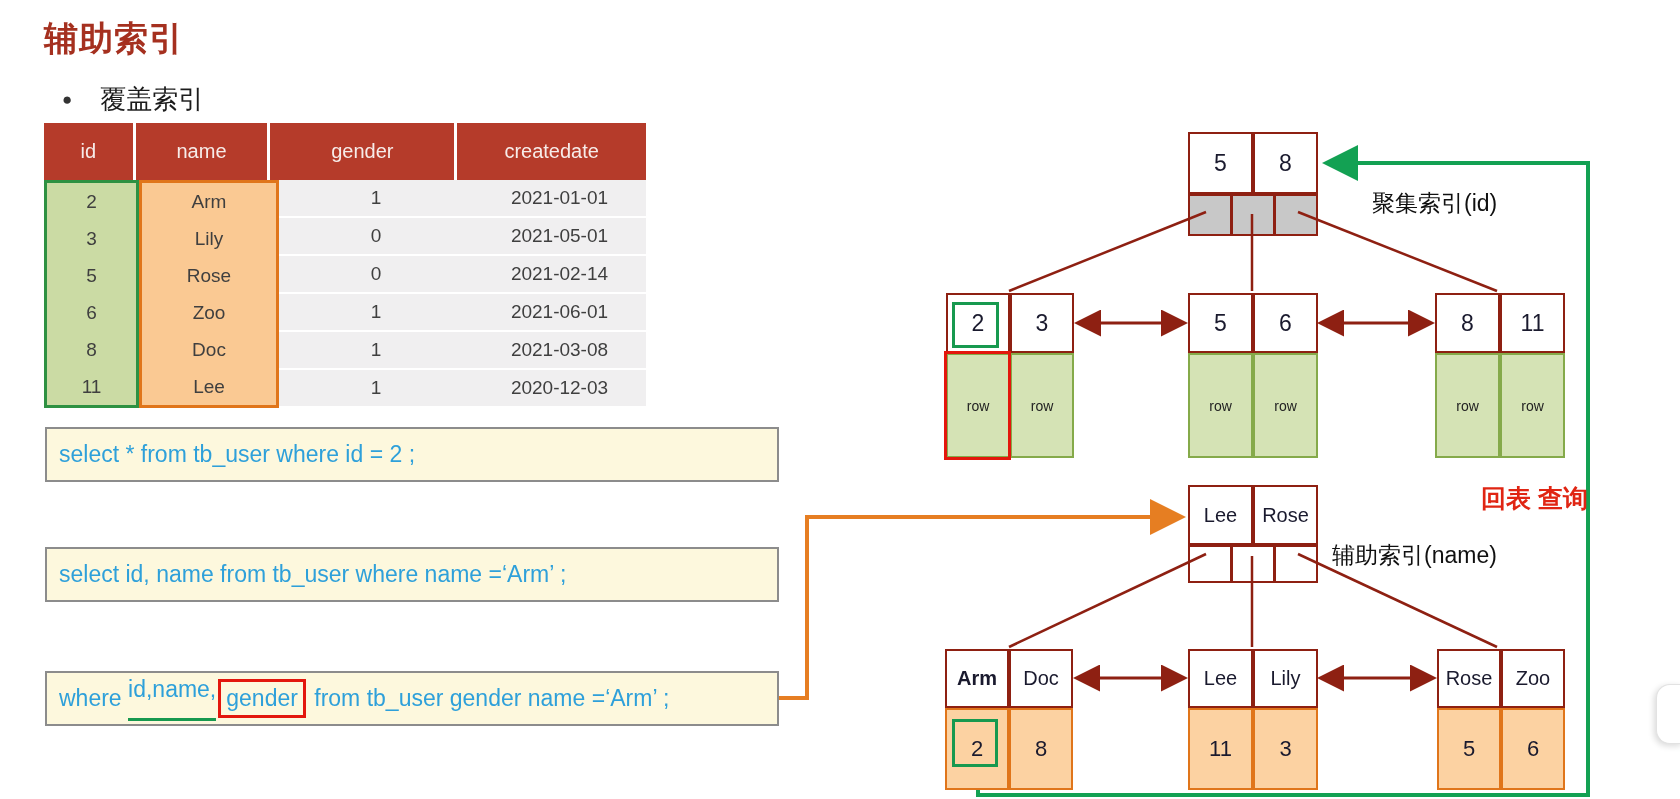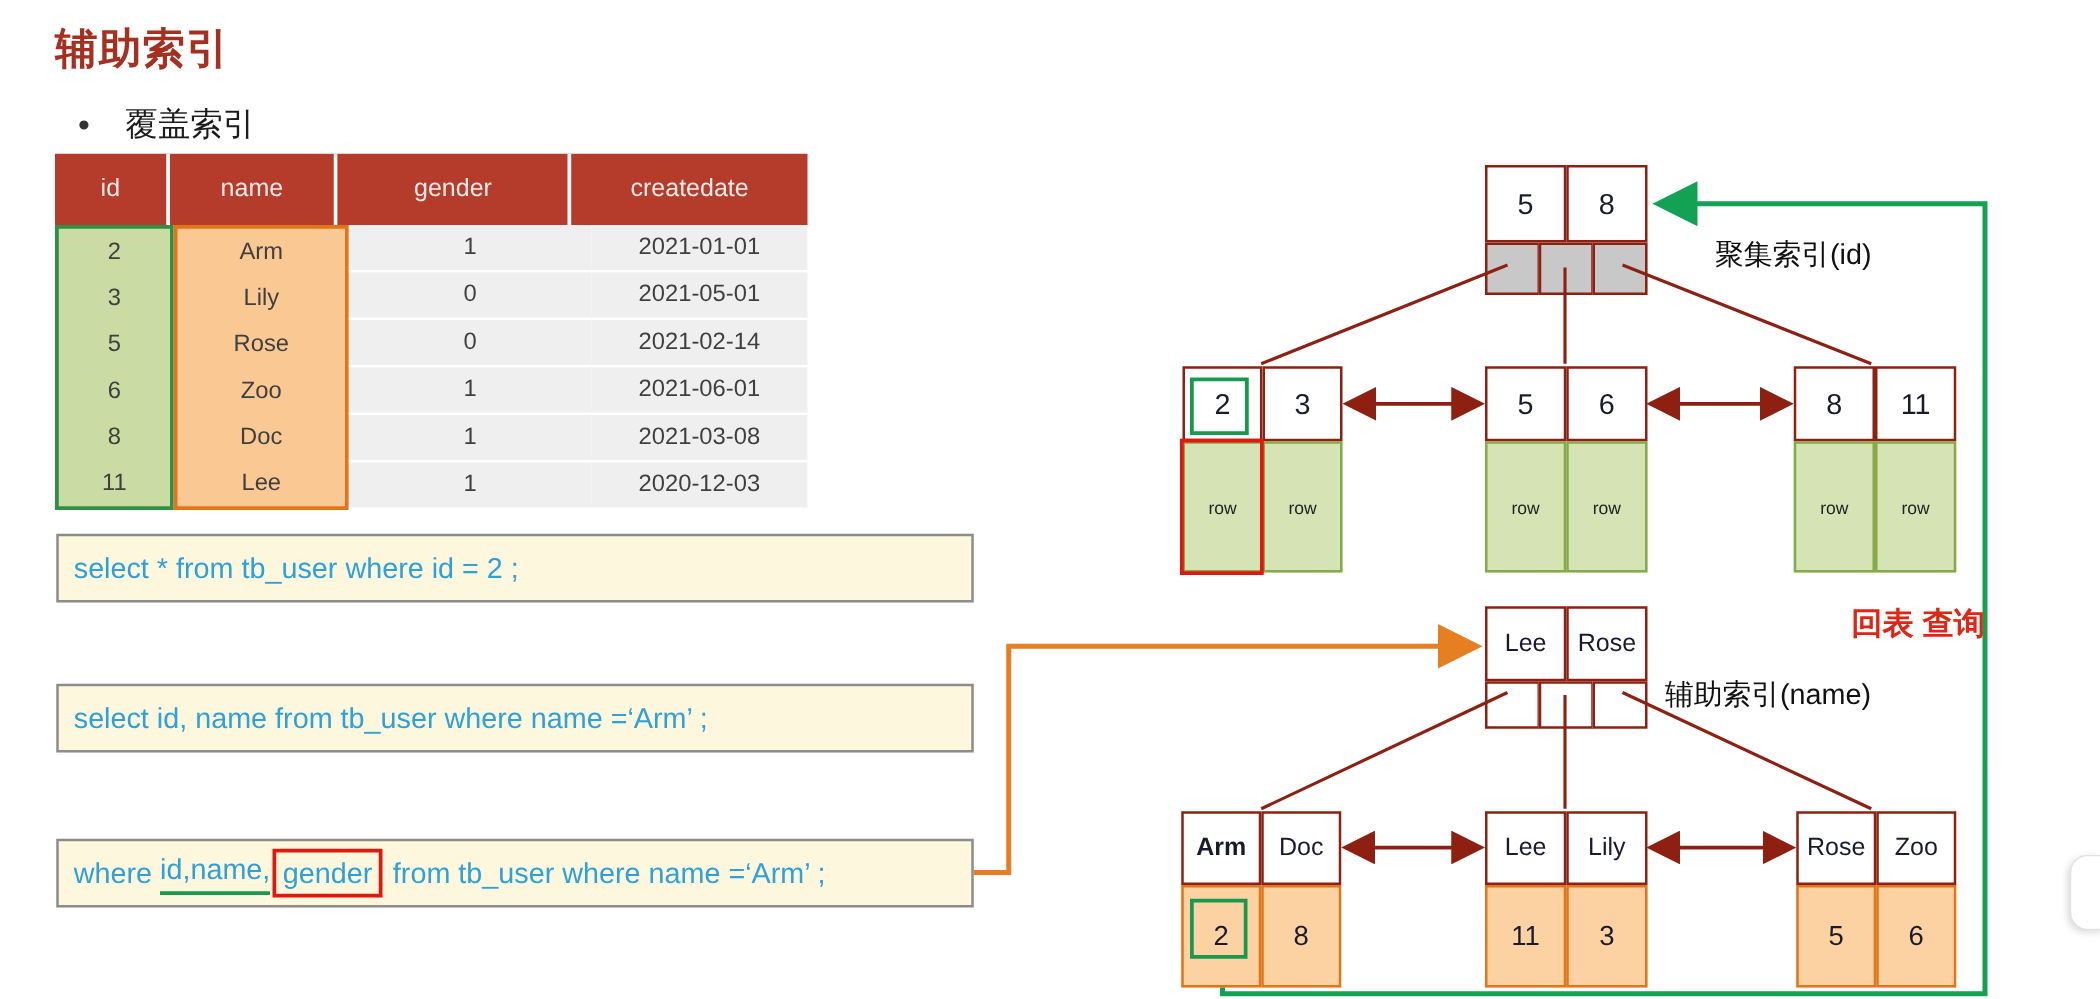--- a/index.html
+++ b/index.html
@@ -20,21 +20,21 @@
   .tcol{position:absolute;top:0;height:228px;box-sizing:border-box;display:grid;grid-template-rows:repeat(6,1fr);}
   .tcell{display:flex;align-items:center;justify-content:center;font-size:19px;color:#3f3f3f;box-sizing:border-box;}
   .col-id{left:0;width:95px;background:var(--id-col-bg);border:3px solid var(--id-col-border);}
   .col-name{left:95px;width:140px;background:var(--name-col-bg);border:3px solid var(--name-col-border);}
   .col-gray .tcell{background:var(--gray-cell);border-bottom:2px solid #fff;}
   .col-gender{left:235px;width:194px;}
   .col-date{left:429px;width:173px;}
 
   
   .sql{position:absolute;left:45px;width:734px;height:55px;box-sizing:border-box;background:var(--sql-bg);border:2px solid var(--sql-border);display:flex;align-items:center;padding-left:12px;font-size:23px;color:var(--sql-blue);white-space:pre;}
-  .u-green{border-bottom:3px solid var(--highlight-green);padding-bottom:4px;}
+  .u-green{border-bottom:3px solid var(--highlight-green);padding-bottom:15px;}
   .box-red{display:inline-block;border:3px solid var(--highlight-red);padding:3px 5px;margin:0 2px;}
 
   
   .keycell{position:absolute;box-sizing:border-box;background:#fff;border:2px solid var(--maroon);display:flex;align-items:center;justify-content:center;font-size:23px;color:#1a1a2e;z-index:2;}
   .keycell.small{font-size:20px;}
   .ptrcell{position:absolute;box-sizing:border-box;background:var(--pointer-gray);border:2px solid var(--maroon);z-index:2;}
   .ptrcell.white{background:#fff;}
   .rowcell{position:absolute;box-sizing:border-box;background:var(--row-green-bg);border:2px solid var(--row-green-border);display:flex;align-items:center;justify-content:center;font-size:14px;color:#222;z-index:1;}
   .valcell{position:absolute;box-sizing:border-box;background:var(--orange-cell-bg);border:2px solid var(--orange-cell-border);display:flex;align-items:center;justify-content:center;font-size:22px;color:#1a1a2e;z-index:1;}
   .hl-green{position:absolute;box-sizing:border-box;border:3px solid var(--highlight-green);z-index:6;}
@@ -97,21 +97,21 @@
         <div class="tcell">2021-02-14</div>
         <div class="tcell">2021-06-01</div>
         <div class="tcell">2021-03-08</div>
         <div class="tcell">2020-12-03</div>
       </div>
     </div>
   </div>
 
   <div class="sql" style="top:427px">select * from tb_user where id = 2 ;</div>
   <div class="sql" style="top:547px">select id, name from tb_user where name =‘Arm’ ;</div>
-  <div class="sql" style="top:671px"><span>where </span><span class="u-green">id,name,</span><span class="box-red">gender</span><span> from tb_user where name =‘Arm’ ;</span></div>
+  <div class="sql" style="top:671px"><span>where </span><span class="u-green">id,name,</span><span class="box-red">gender</span><span> from tb_user gender name =‘Arm’ ;</span></div>
 
   <div class="keycell" style="left:1188px;top:132px;width:65px;height:62px">5</div>
   <div class="keycell" style="left:1253px;top:132px;width:65px;height:62px">8</div>
   <div class="ptrcell" style="left:1188px;top:194px;width:44px;height:42px"></div>
   <div class="ptrcell" style="left:1231px;top:194px;width:44px;height:42px"></div>
   <div class="ptrcell" style="left:1274px;top:194px;width:44px;height:42px"></div>
   <div class="treelabel" style="left:1372px;top:188px">聚集索引(id)</div>
 
   <div class="keycell" style="left:946px;top:293px;width:64px;height:60px">2</div>
   <div class="keycell" style="left:1010px;top:293px;width:64px;height:60px">3</div>

